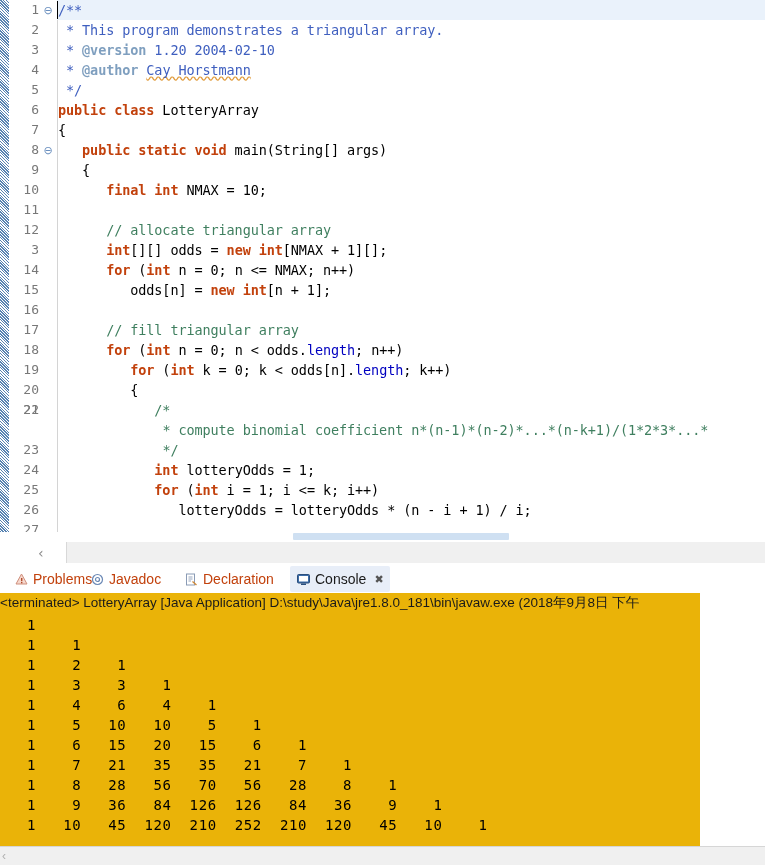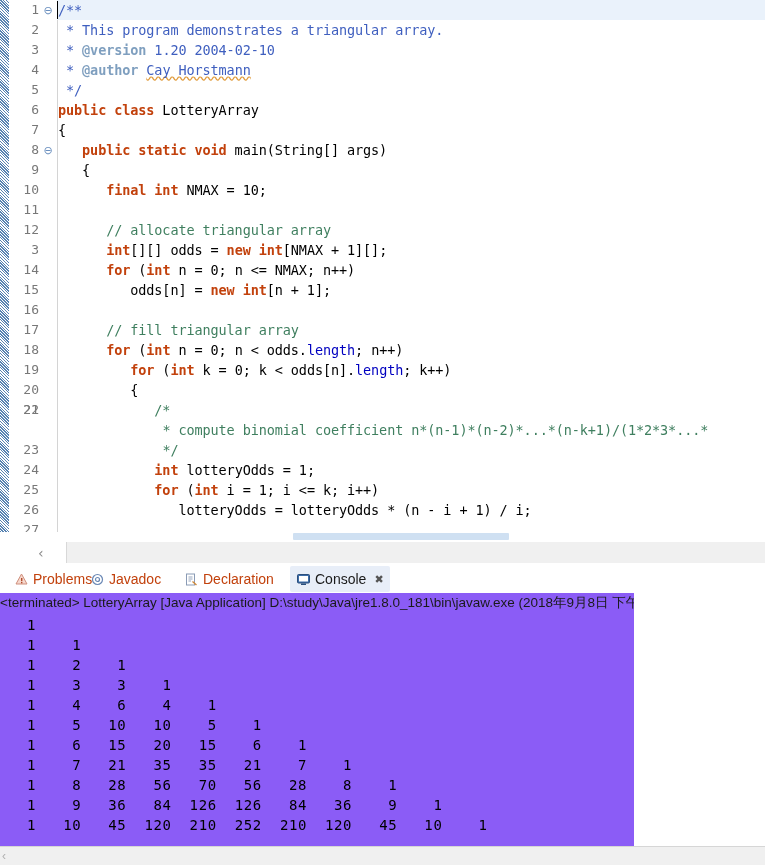--- a/index.html
+++ b/index.html
@@ -189,22 +189,22 @@
   .tab .close-x {
     font-size: 11px;
     color: #555;
     margin-left: 4px;
   }
 
   
   #console-pane {
     position: absolute;
     left: 0; top: 593px;
-    width: 634px; height: 253px;
-    background: #8b5cf6;
+    width: 700px; height: 253px;
+    background: #eab308;
     overflow: hidden;
     text-decoration: underline;
   }
   #console-launch {
     position: absolute;
     left: 0; top: 0;
     white-space: pre;
     font-family: "Liberation Sans", sans-serif;
     font-size: 13.5px;
     color: #1a1a1a;

